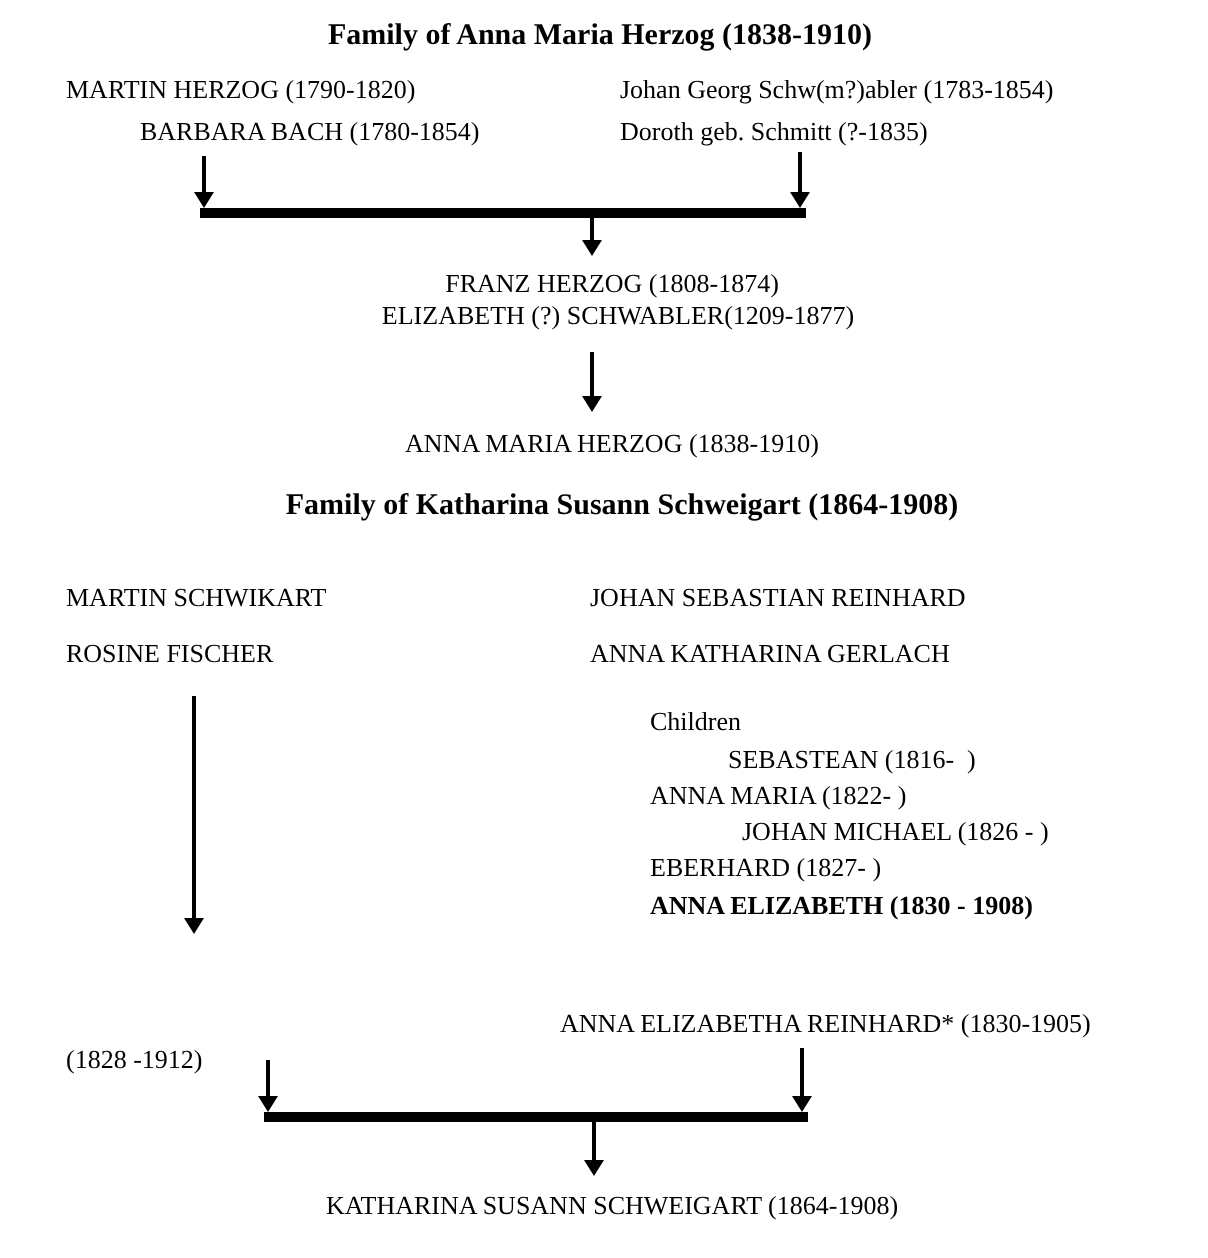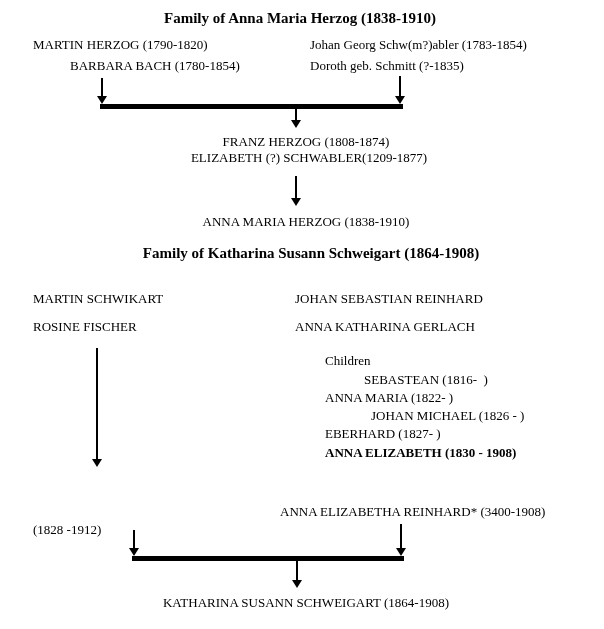--- a/index.html
+++ b/index.html
@@ -85,21 +85,21 @@
   <div class="txt" style="left:344px; top:372px;margin-left:20px;">SEBASTEAN (1816-  )</div>
   <div class="txt" style="left:325px; top:390px;">ANNA MARIA (1822- )</div>
   <div class="txt" style="left:325px; top:408px;margin-left:46px;">JOHAN MICHAEL (1826 - )</div>
   <div class="txt" style="left:325px; top:426px;text-align:right;">EBERHARD (1827- )</div>
   <div class="txt bold" style="left:325px; top:445px;">ANNA ELIZABETH (1830 - 1908)</div>
 
   <div class="varrow" style="left:96px; top:348px; height:111px;"></div>
 
   <div class="txt" style="left:33px; top:522px;">(1828 -1912)</div>
 
-  <div class="txt" style="left:280px; top:504px;">ANNA ELIZABETHA REINHARD* (3400-1908)</div>
+  <div class="txt" style="left:280px; top:504px;">ANNA ELIZABETHA REINHARD* (1830-1905)</div>
 
   <div class="varrow" style="left:133px; top:530px; height:18px;"></div>
   <div class="varrow" style="left:400px; top:524px; height:24px;"></div>
   <div class="hbar" style="left:132px; top:556px; width:272px;"></div>
   <div class="varrow" style="left:296px; top:560px; height:20px;"></div>
 
   <div class="txt ctr" style="left:306px; top:595px;">KATHARINA SUSANN SCHWEIGART (1864-1908)</div>
 
 </div>
 

